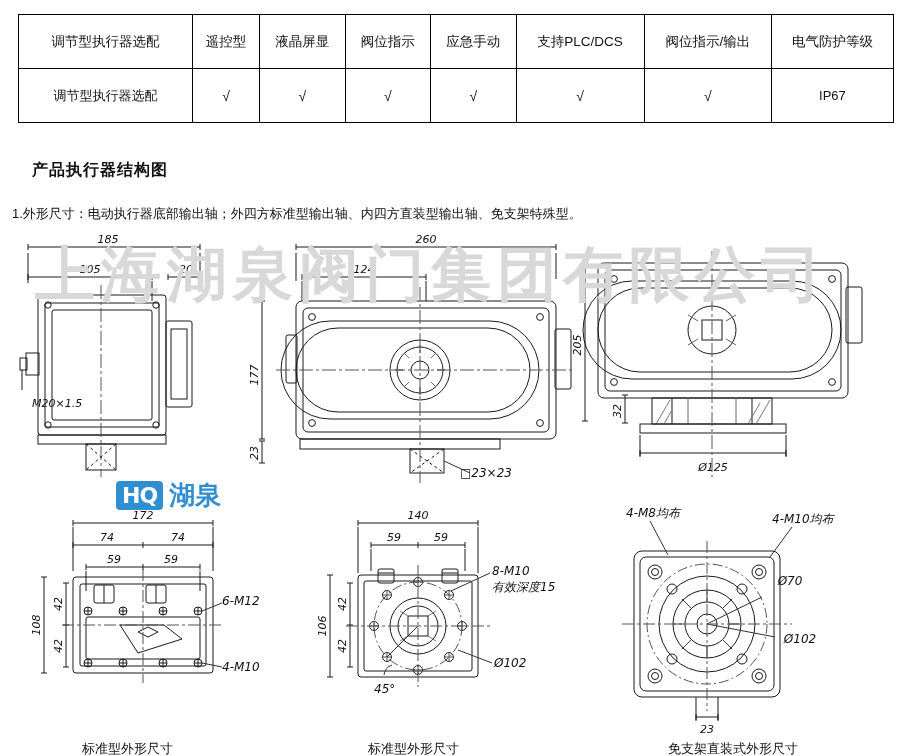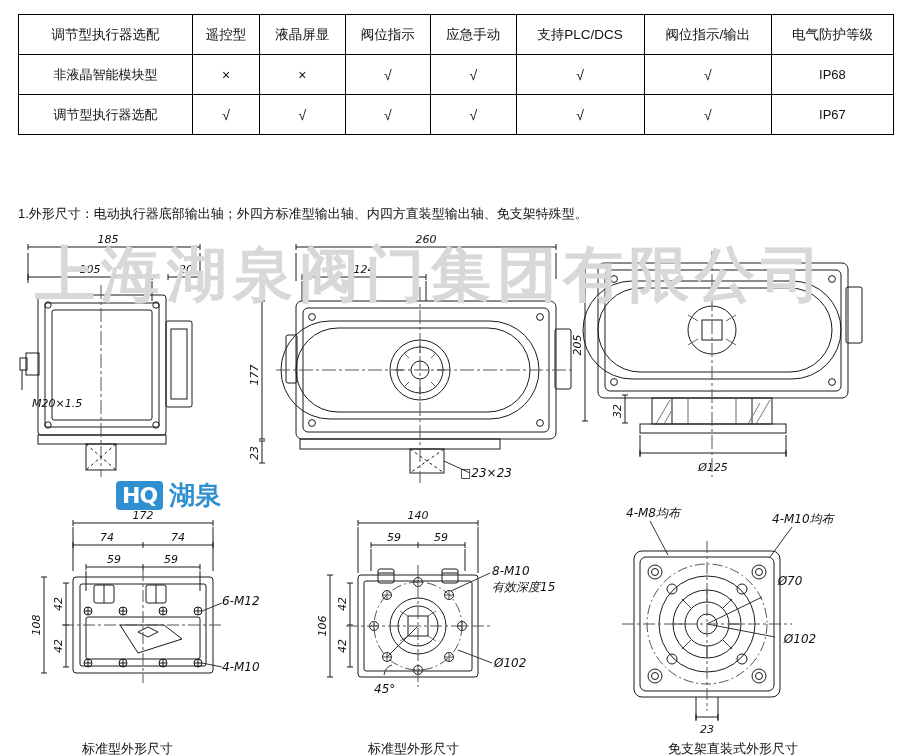--- a/index.html
+++ b/index.html
@@ -18,35 +18,35 @@
     position:absolute;left:18px;top:14px;
     border-collapse:collapse;
     width:876px;
     font-size:13px;
   }
   table.spec td,table.spec th{
     border:1px solid #000;
     text-align:center;
     font-weight:normal;
     height:31px;
-    padding:4px 4px;
+    padding:11px 4px;
     white-space:nowrap;
   }
   table.spec thead td{font-size:13.5px;}
   table.spec td.first{width:165px;}
   .tick{font-size:14px;}
   .cross{font-size:14px;}
 
   
   .section-title{
     position:absolute;left:32px;top:160px;
     font-size:16px;font-weight:bold;letter-spacing:1px;
   }
   .note-line{
-    position:absolute;left:18px;top:205px;
+    position:absolute;left:12px;top:205px;
     font-size:13px;
   }
 
   
   .wm-text{
     position:absolute;left:35px;top:235px;
     font-size:60px;font-weight:bold;
     color:#d8d8d8;
     letter-spacing:6px;
     white-space:nowrap;
@@ -93,42 +93,33 @@
         <td>液晶屏显</td>
         <td>阀位指示</td>
         <td>应急手动</td>
         <td>支持PLC/DCS</td>
         <td>阀位指示/输出</td>
         <td>电气防护等级</td>
       </tr>
     </thead>
     <tbody>
       <tr>
-        <td class="first">非液晶智能模块型</td>
-        <td class="cross">×</td>
-        <td class="cross">×</td>
-        <td class="tick">√</td>
-        <td class="tick">√</td>
-        <td class="tick">√</td>
-        <td class="tick">√</td>
-        <td>IP68</td>
-      </tr>
-      <tr>
         <td class="first">调节型执行器选配</td>
         <td class="tick">√</td>
         <td class="tick">√</td>
         <td class="tick">√</td>
         <td class="tick">√</td>
         <td class="tick">√</td>
         <td class="tick">√</td>
         <td>IP67</td>
       </tr>
     </tbody>
   </table>
 
+  <div class="section-title">产品执行器结构图</div>
   <div class="note-line">1.外形尺寸：电动执行器底部输出轴；外四方标准型输出轴、内四方直装型输出轴、免支架特殊型。</div>
 
   <div class="wm-text">上海湖泉阀门集团有限公司</div>
   <div class="wm-logo">
     <span class="hq">HQ</span>
     <span class="cn">湖泉</span>
   </div>
 
   <div class="drawings">
   <svg width="913" height="530" viewBox="0 0 913 530" xmlns="http://www.w3.org/2000/svg" stroke="#1a1a1a" fill="none" stroke-width="1" font-family="DejaVu Sans, sans-serif" font-size="11">

